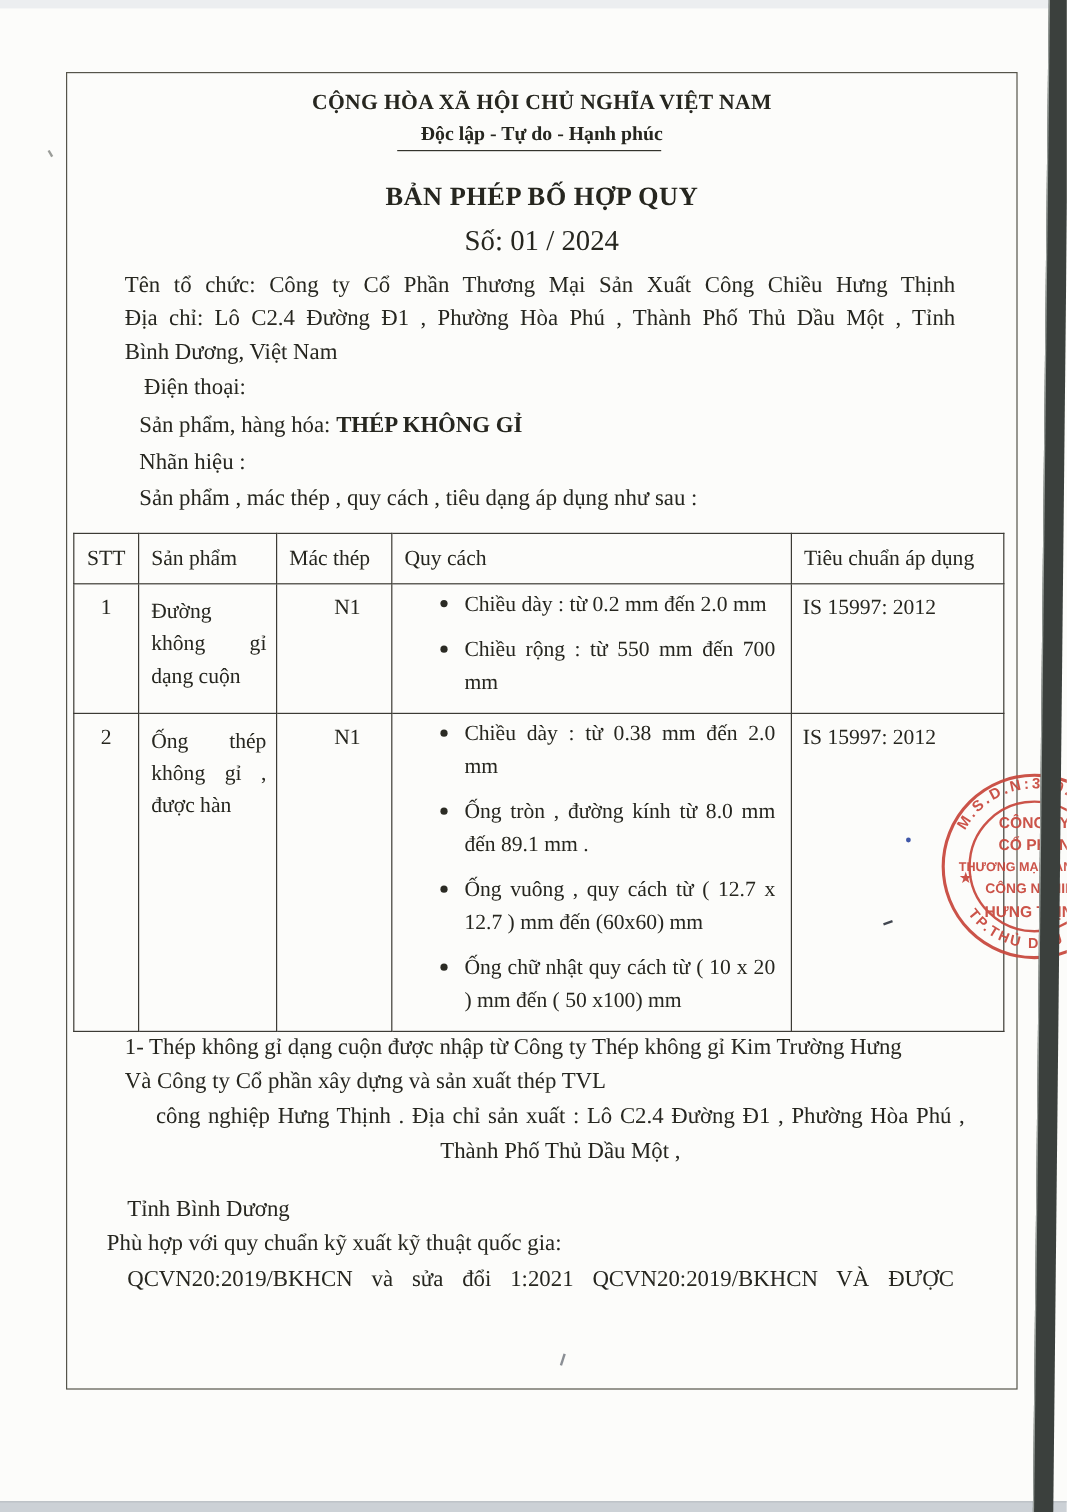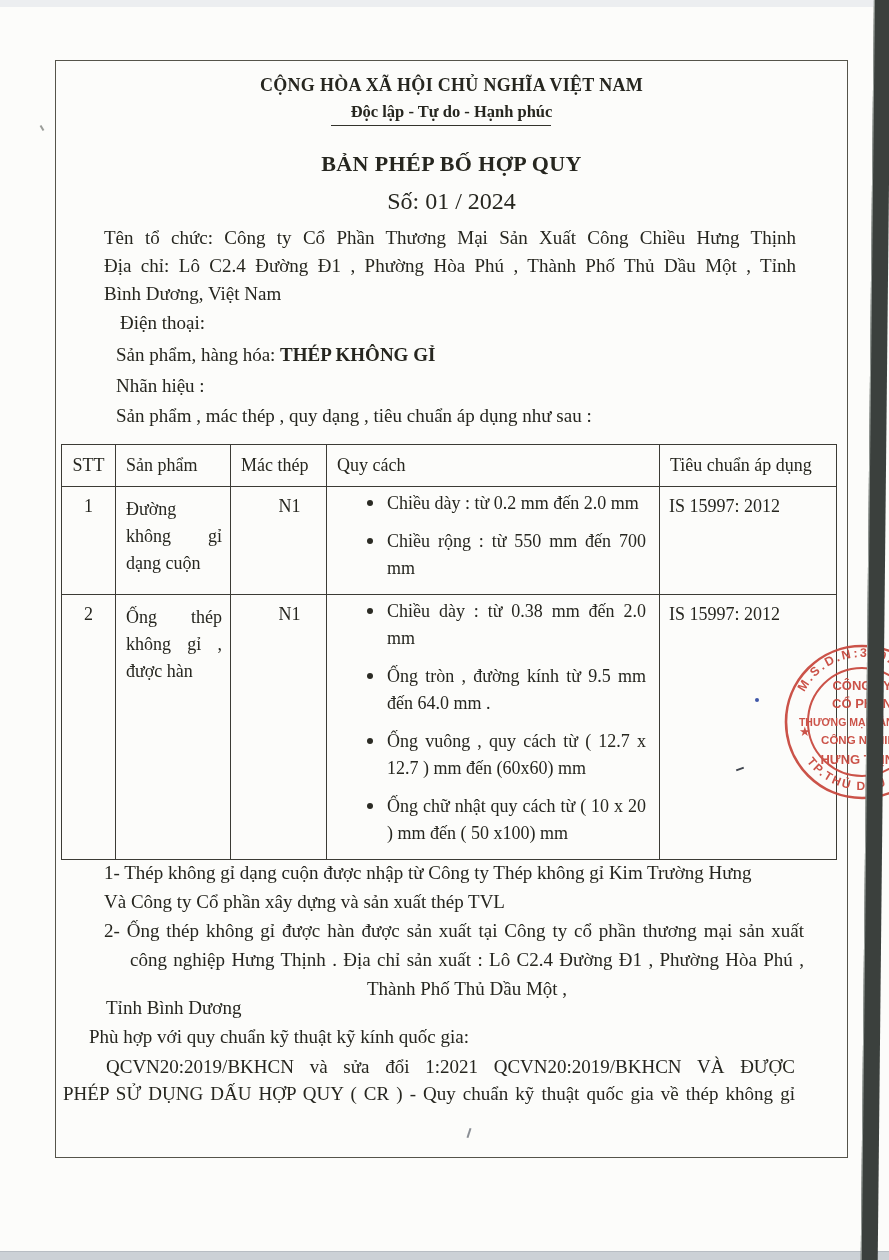--- a/index.html
+++ b/index.html
@@ -95,21 +95,21 @@
     <div>Bình Dương, Việt Nam</div>
   </div>
 
   <div class="abs phone body-text">Điện thoại:</div>
 
   <div class="abs product body-text">
     <span>Sản phẩm, hàng hóa: </span><span class="b">THÉP KHÔNG GỈ</span>
   </div>
 
   <div class="abs brand body-text">Nhãn hiệu :</div>
-  <div class="abs intro body-text">Sản phẩm , mác thép , quy dạng , tiêu chuẩn áp dụng như sau :</div>
+  <div class="abs intro body-text">Sản phẩm , mác thép , quy cách , tiêu dạng áp dụng như sau :</div>
 
   <table class="spec">
     <colgroup>
       <col style="width:54px">
         <col style="width:115px">
         <col style="width:96px">
         <col style="width:333px">
         <col style="width:177px">
     </colgroup>
     <thead>
@@ -134,47 +134,45 @@
         </td>
         <td class="std">IS 15997: 2012</td>
       </tr>
       <tr class="r2">
         <td class="stt">2</td>
         <td class="prod">Ống thép không gỉ , được hàn</td>
         <td class="grade">N1</td>
         <td>
           <ul class="specs">
             <li>Chiều dày : từ 0.38 mm đến 2.0 mm</li>
-            <li>Ống tròn , đường kính từ 9.5 mm đến 64.0 mm .</li>
+            <li>Ống tròn , đường kính từ 8.0 mm đến 89.1 mm .</li>
             <li>Ống vuông , quy cách từ ( 12.7 x 12.7 ) mm đến (60x60) mm</li>
             <li>Ống chữ nhật quy cách từ ( 10 x 20 ) mm đến ( 50 x100) mm</li>
           </ul>
         </td>
         <td class="std">IS 15997: 2012</td>
       </tr>
     </tbody>
   </table>
 
   <div class="abs note1 body-text">
     <div>1- Thép không gỉ dạng cuộn được nhập từ Công ty Thép không gỉ Kim Trường Hưng</div>
     <div>Và Công ty Cổ phần xây dựng và sản xuất thép TVL</div>
   </div>
 
   <div class="abs note2 body-text">
-    <div class="just">2- Ống thép không gỉ được hàn được sản xuất tại Công ty cổ phần thương mại sản xuất</div>
     <div class="cont just">công nghiệp Hưng Thịnh . Địa chỉ sản xuất : Lô C2.4 Đường Đ1 , Phường Hòa Phú ,</div>
     <div class="cont">Thành Phố Thủ Dầu Một ,</div>
   </div>
 
   <div class="abs province body-text">Tỉnh Bình Dương</div>
-  <div class="abs conform body-text">Phù hợp với quy chuẩn kỹ thuật kỹ kính quốc gia:</div>
+  <div class="abs conform body-text">Phù hợp với quy chuẩn kỹ xuất kỹ thuật quốc gia:</div>
 
   <div class="abs standard body-text">
     <div class="l1">QCVN20:2019/BKHCN và sửa đổi 1:2021 QCVN20:2019/BKHCN VÀ ĐƯỢC</div>
-    <div class="l2">PHÉP SỬ DỤNG DẤU HỢP QUY ( CR ) -  Quy chuẩn kỹ thuật quốc gia về thép không gỉ</div>
   </div>
 
 </div>
 
 <div class="stamp">
   <svg width="220" height="220" viewBox="0 0 220 220">
     <circle cx="110" cy="110" r="76" fill="none" stroke="#c8473c" stroke-width="2.6"></circle>
     <circle cx="110" cy="110" r="54" fill="none" stroke="#c8473c" stroke-width="2"></circle>
     <defs>
       <path id="arcTop" d="M 45 110 A 65 65 0 1 1 175 110"></path>

